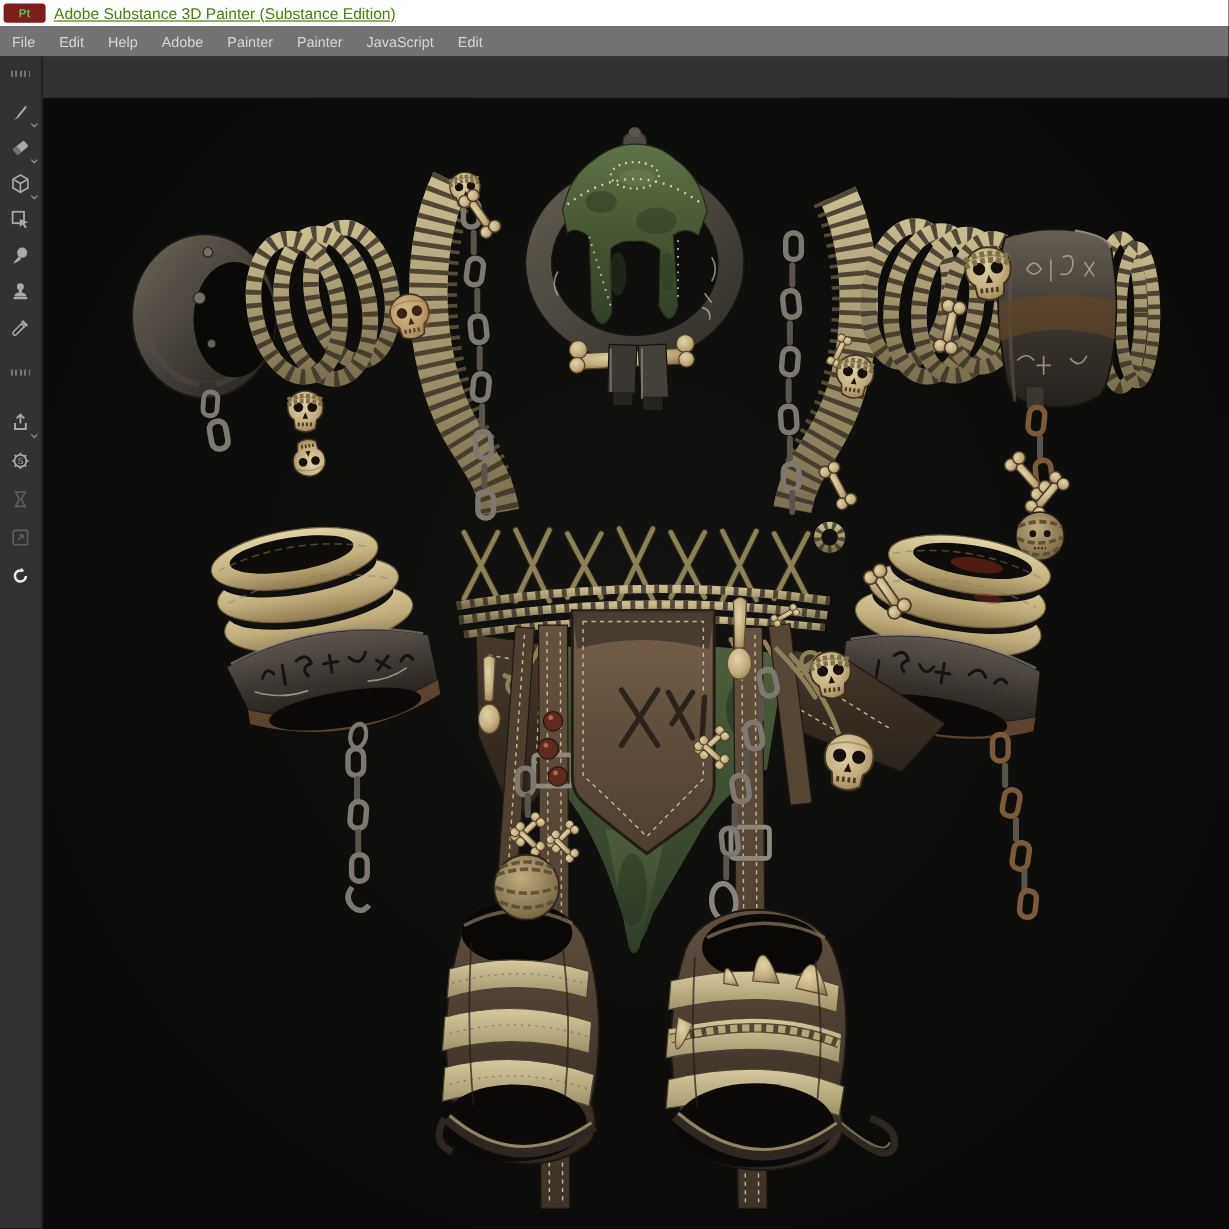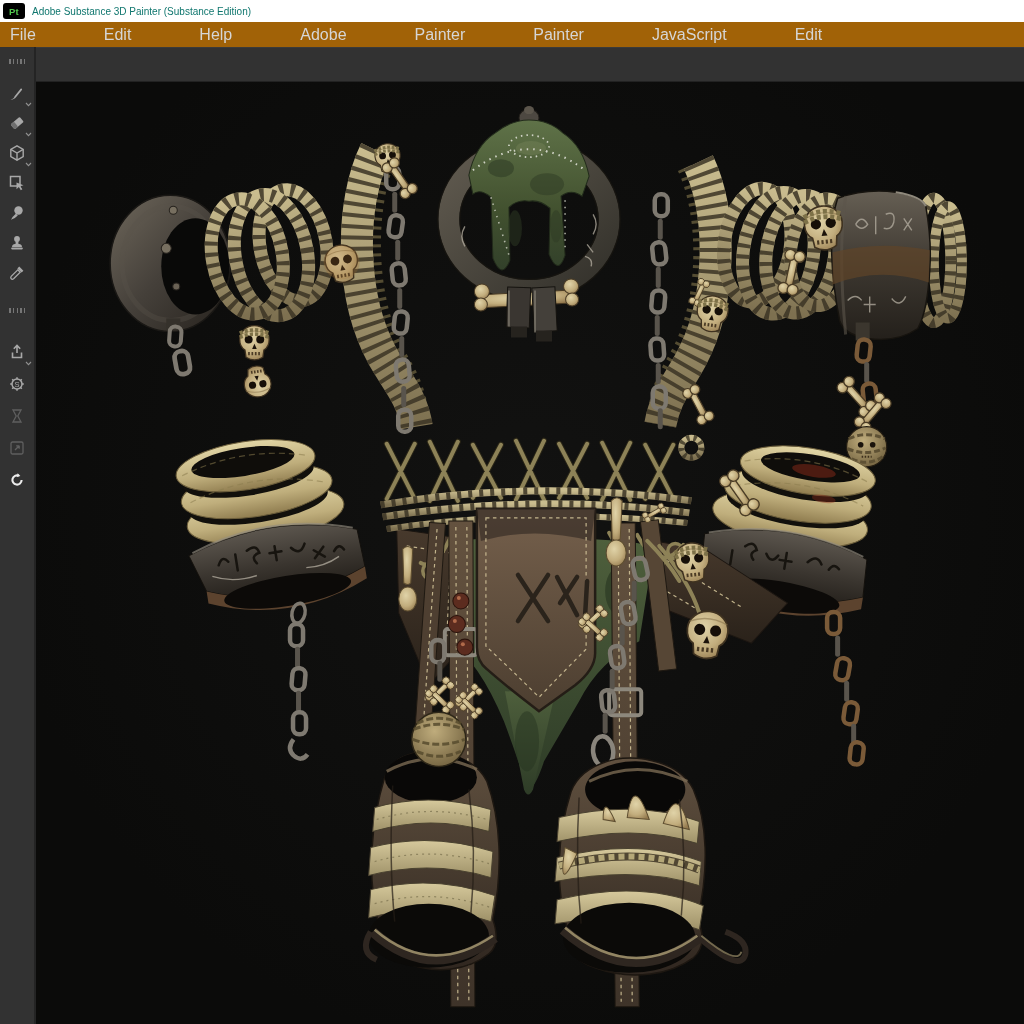--- a/index.html
+++ b/index.html
@@ -1,26 +1,26 @@
 <!DOCTYPE html>
 <html><head>
 <meta charset="utf-8">
 <style>
   * { margin:0; padding:0; box-sizing:border-box; }
   body { background:#000; font-family:"Liberation Sans", sans-serif; }
   .screen { width:1024px; height:1024px; position:relative; overflow:hidden; background:#0d0d0c; }
 
   
   .titlebar { height:22px; background:#ffffff; display:flex; align-items:center; padding-left:3px; gap:7px; }
-  .pt-badge { width:22px; height:16px; background:#000000; color:#53c74d; font-size:9.5px; font-weight:bold;
+  .pt-badge { width:35px; height:16px; background:#7f1d1d; color:#53c74d; font-size:9.5px; font-weight:bold;
               border-radius:3px; display:flex; align-items:center; justify-content:center; letter-spacing:.2px; }
-  .title-text { font-size:10px; color:#0f766e; }
+  .title-text { font-size:13px; color:#4d7c0f;text-decoration:underline; }
 
   
-  .menubar { height:25px; background:#a16207; display:flex; align-items:center; font-size:16px; color:#d6d6d6;gap:48px; }
+  .menubar { height:25px; background:#737373; display:flex; align-items:center; font-size:12px; color:#d6d6d6; }
   .menu-item { padding:0 10px; height:100%; display:flex; align-items:center; cursor:default; }
 
   
   .app-body { display:flex; height:977px; }
   .left-toolbar { width:36px; flex:none; background:#323232; border-right:2px solid #242424;
                   display:flex; flex-direction:column; align-items:center; padding-top:12px; }
   .grip { width:16px; height:5px; flex:none;
           background:repeating-linear-gradient(90deg,#828282 0 1.6px, transparent 1.6px 3.8px); opacity:.85; }
   .grip.g1 { margin-bottom:14px; }
   .grip.g2 { margin-top:20px; margin-bottom:24px; }

